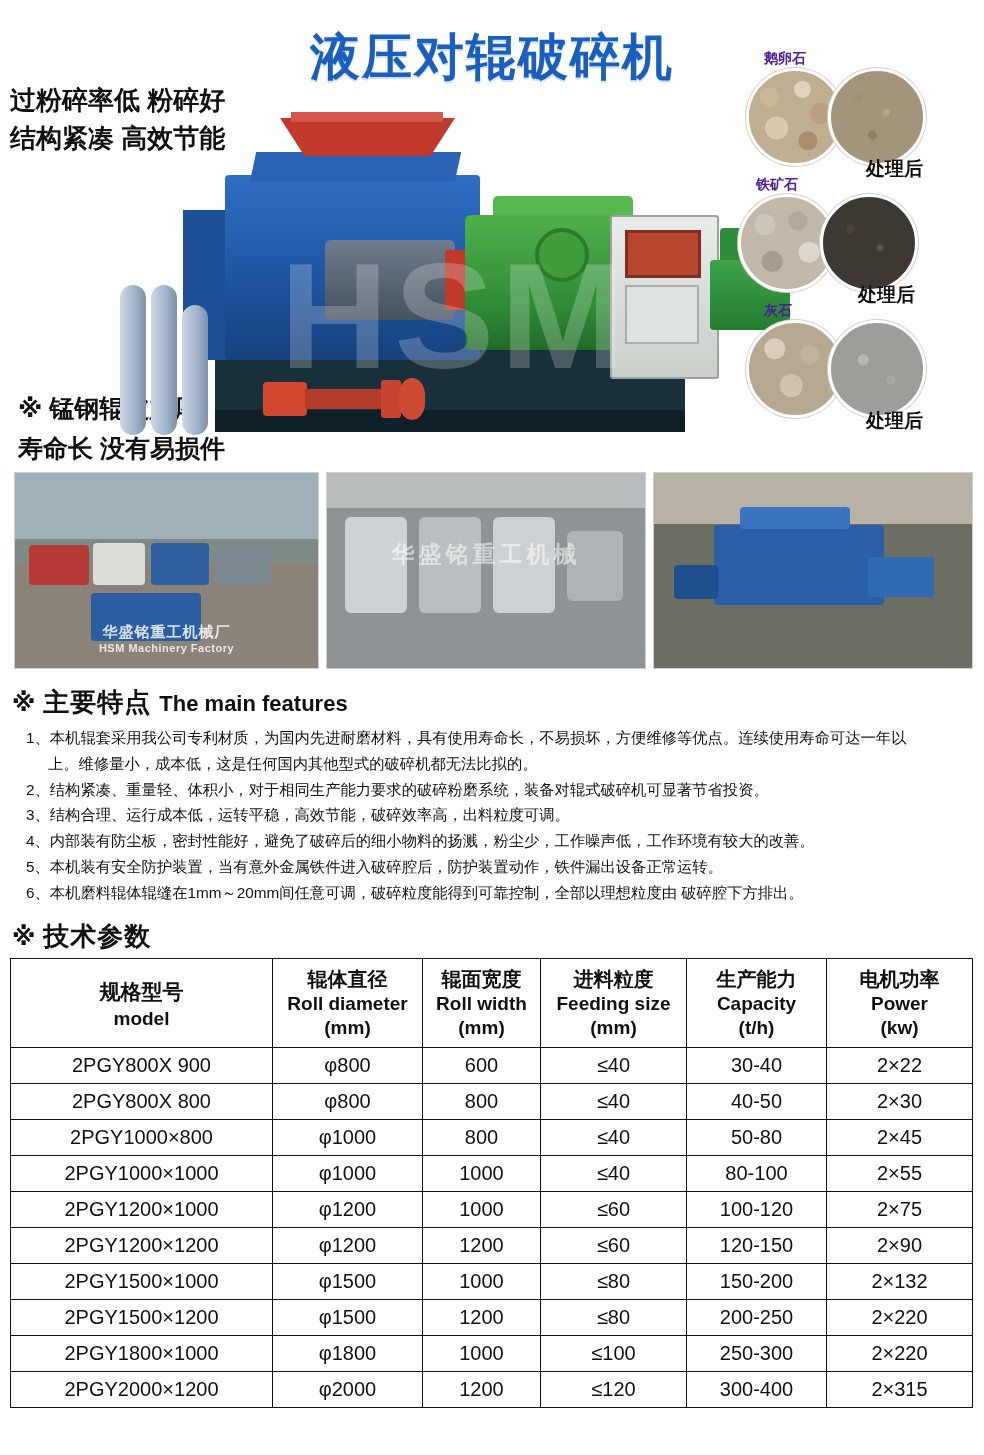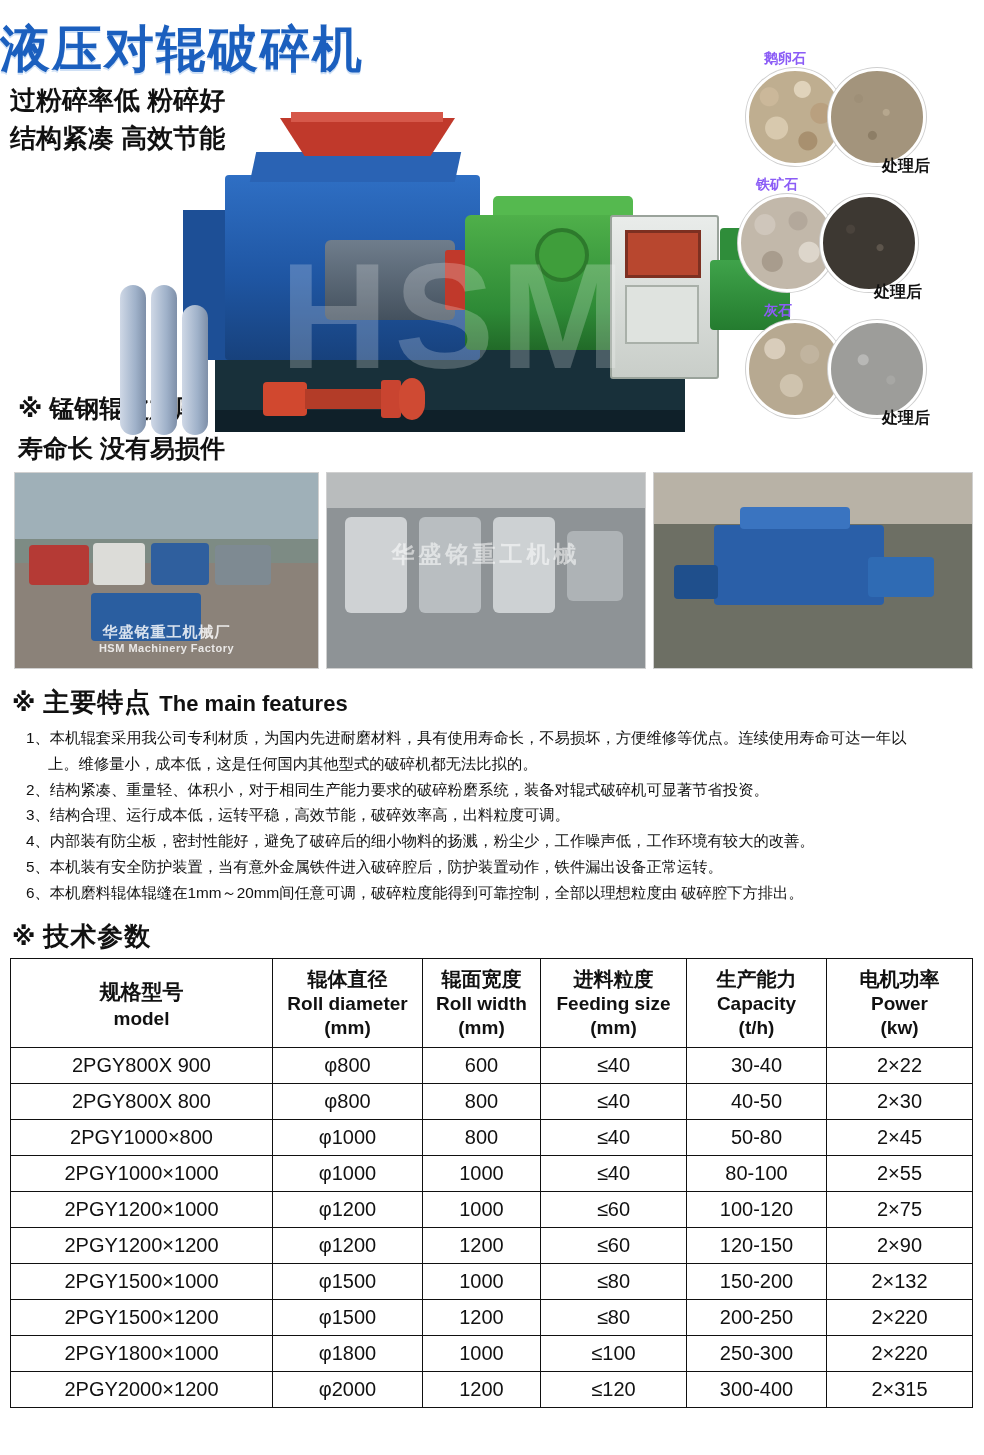--- a/index.html
+++ b/index.html
@@ -8,21 +8,21 @@
     background:#ffffff;
     font-family:"Liberation Sans","DejaVu Sans",sans-serif;
     color:#111;
     -webkit-font-smoothing:antialiased;
   }
   .page{position:relative;width:984px;min-height:1455px;overflow:hidden;}
 
   
   .hero{position:relative;height:470px;}
   .hero-title{
-    position:absolute;left:0;right:0;top:16px;
+    position:absolute;left:0;right:0;top:24px;text-align:center;
     font-size:50px;font-weight:bold;color:#1b5fbe;letter-spacing:2px;
     text-shadow:0 2px 0 #cfe0f5;
     font-family:"DejaVu Sans","Liberation Sans",sans-serif;
   }
   .hero-left{position:absolute;left:10px;top:82px;width:300px;}
   .hl-line{font-size:26px;font-weight:bold;color:#111;line-height:1.45;white-space:nowrap;}
   .hero-left2{position:absolute;left:18px;top:388px;width:330px;}
   .hl-line2{font-size:25px;font-weight:bold;color:#111;line-height:1.6;white-space:nowrap;}
 
   
@@ -57,22 +57,22 @@
   .m-shaft .sh-d{position:absolute;left:136px;top:0px;width:26px;height:42px;background:#cf4a33;border-radius:50%/40%;}
   .wm{position:absolute;left:185px;top:120px;font-size:150px;font-weight:bold;color:rgba(255,255,255,.22);letter-spacing:6px;}
 
   
   .samples{position:absolute;right:8px;top:60px;width:236px;}
   .s-row{position:relative;height:112px;margin-bottom:14px;}
   .s-row.r2{margin-left:-8px;}
   .circ{position:absolute;width:92px;height:92px;border-radius:50%;border:3px solid #fff;box-shadow:0 0 0 1px #cfcfcf;overflow:hidden;}
   .circ.a{left:6px;top:8px;}
   .circ.b{left:88px;top:8px;}
-  .lbl-top{position:absolute;left:24px;top:-10px;font-size:14px;color:#8b5cf6;font-weight:bold;}
-  .lbl-bot{position:absolute;left:142px;top:96px;font-size:16px;color:#111;font-weight:bold;}
+  .lbl-top{position:absolute;left:24px;top:-10px;font-size:14px;color:#4c1d95;font-weight:bold;}
+  .lbl-bot{position:absolute;left:126px;top:96px;font-size:19px;color:#111;font-weight:bold;}
   .tex-pebble{background:
      radial-gradient(circle at 22% 28%,#cbb89a 0 9px,transparent 10px),
      radial-gradient(circle at 58% 20%,#e0d3bb 0 8px,transparent 9px),
      radial-gradient(circle at 78% 46%,#b9a07f 0 10px,transparent 11px),
      radial-gradient(circle at 30% 62%,#d8c9ae 0 11px,transparent 12px),
      radial-gradient(circle at 64% 76%,#a8906f 0 9px,transparent 10px),
      #bfae90;}
   .tex-pebble2{background:
      radial-gradient(circle at 30% 30%,#9e8f77 0 4px,transparent 5px),
      radial-gradient(circle at 60% 45%,#b6a78e 0 3px,transparent 4px),

